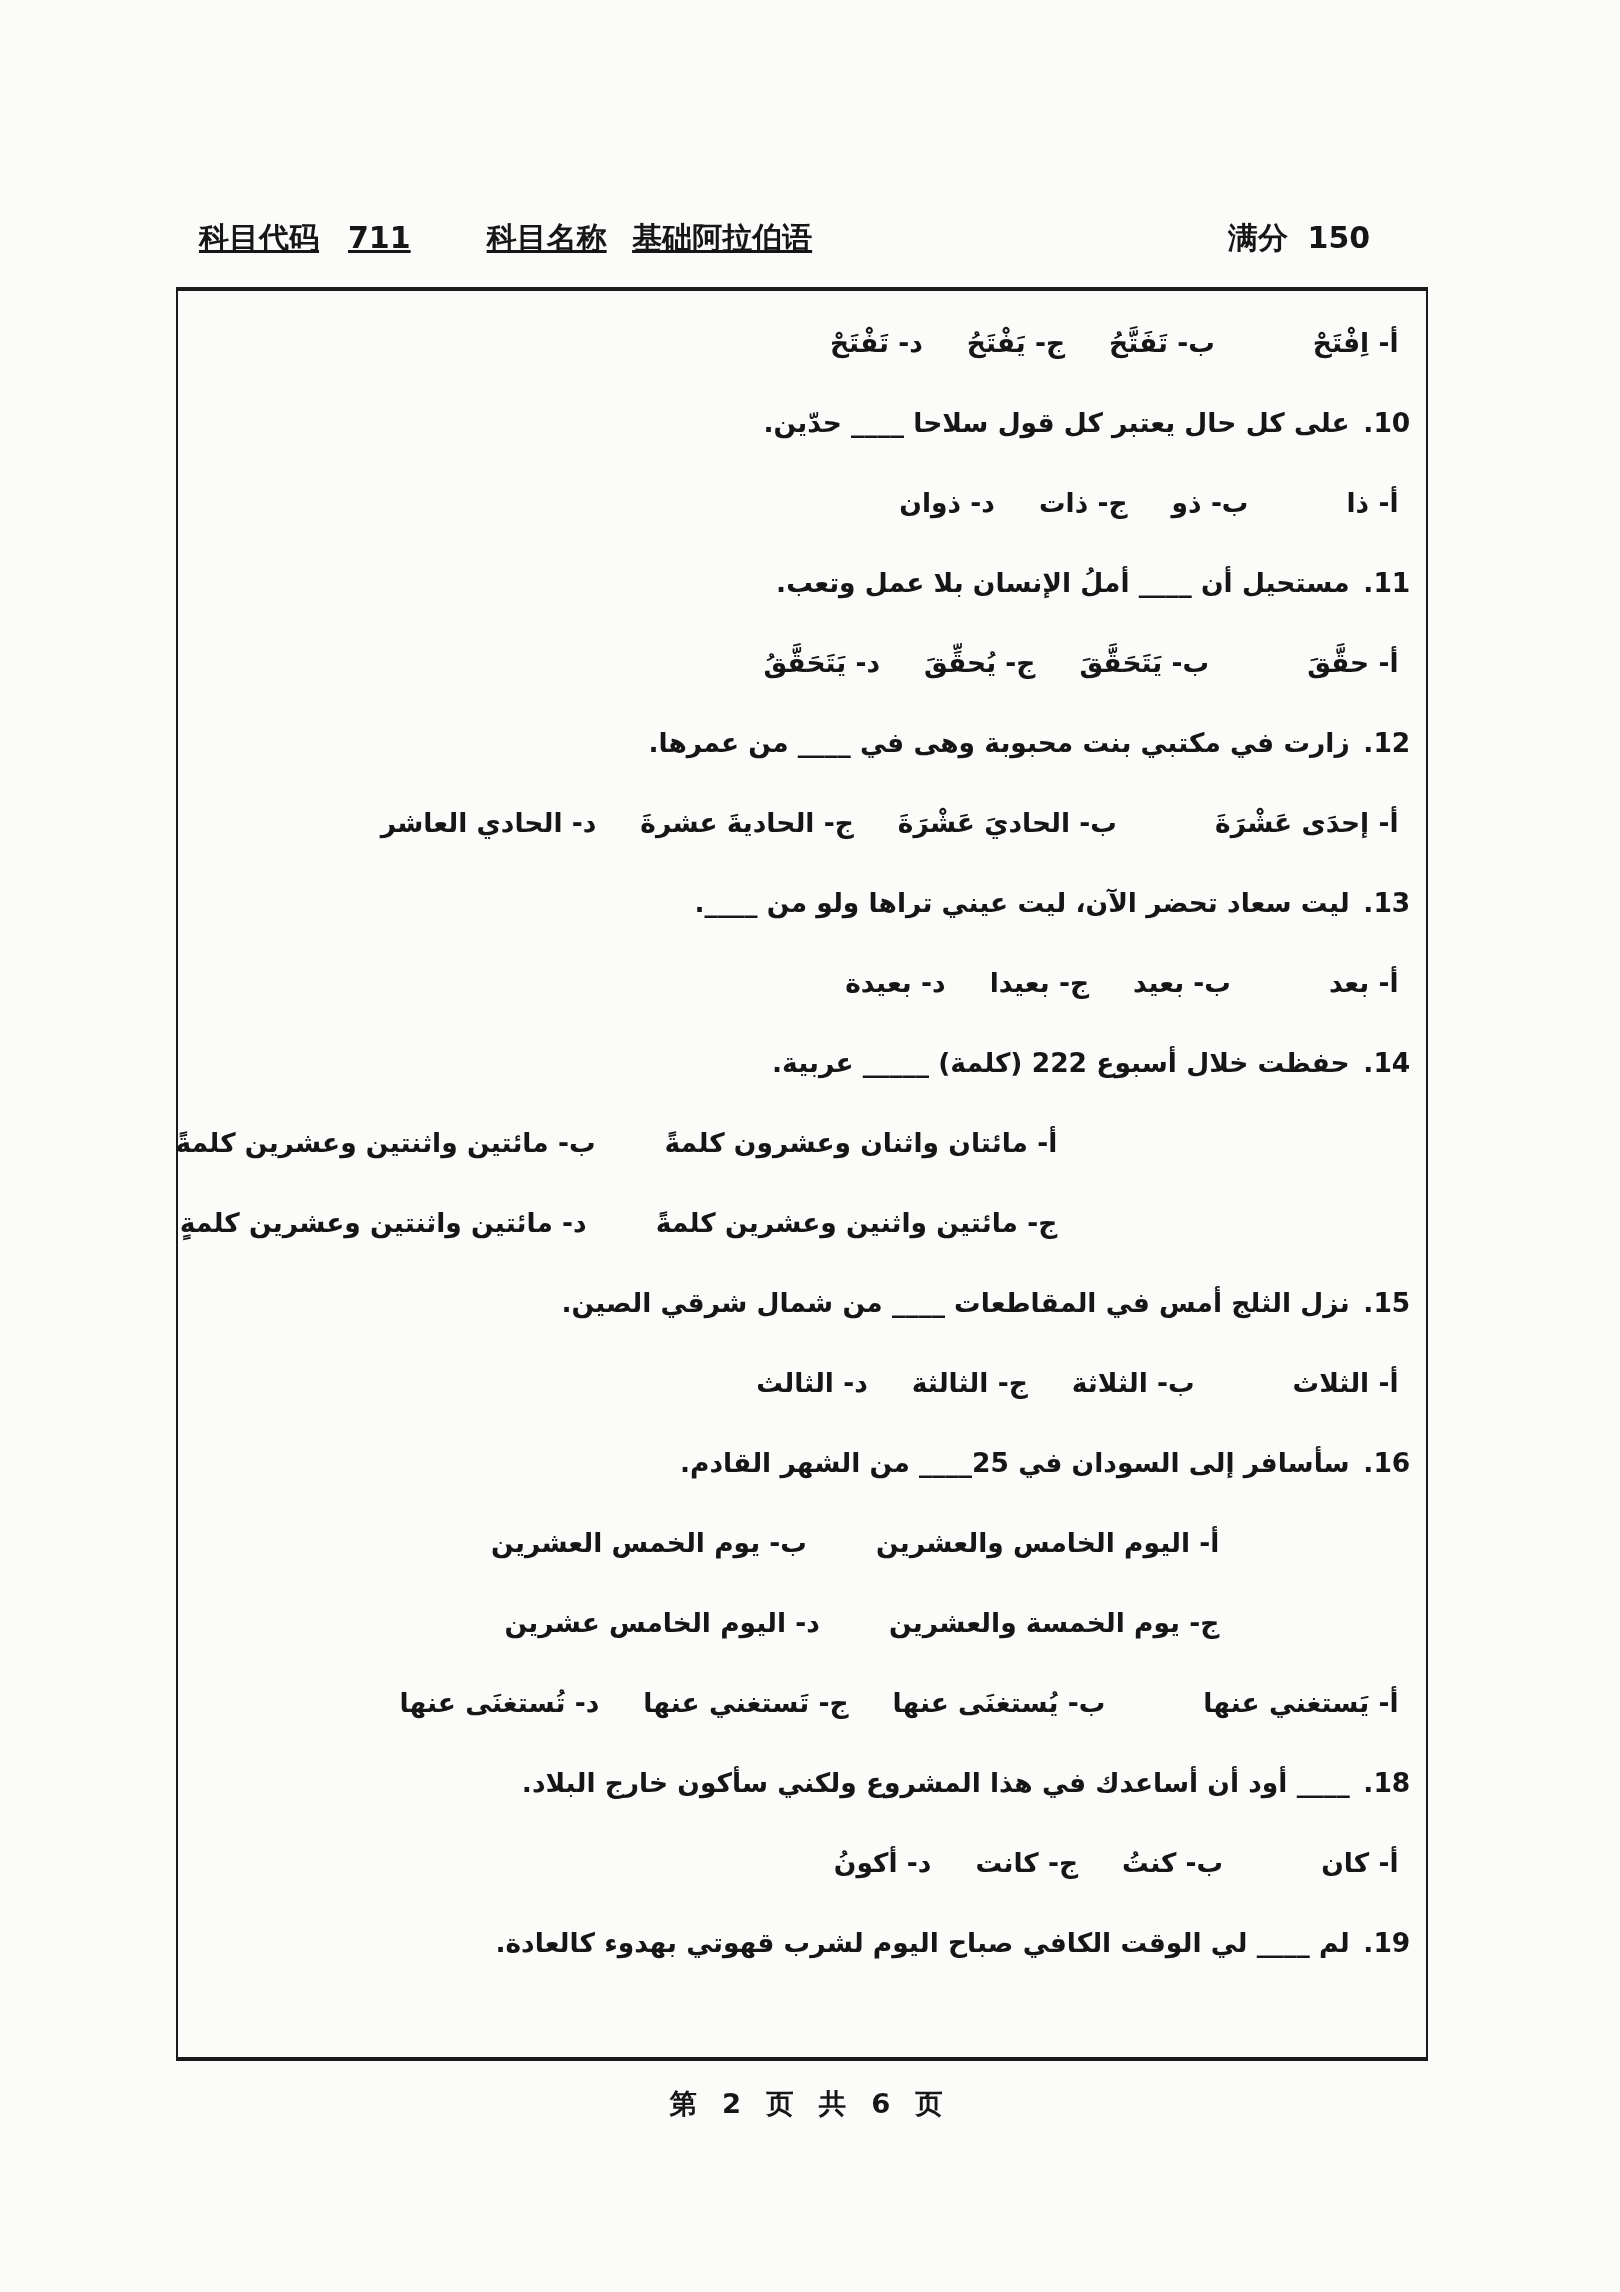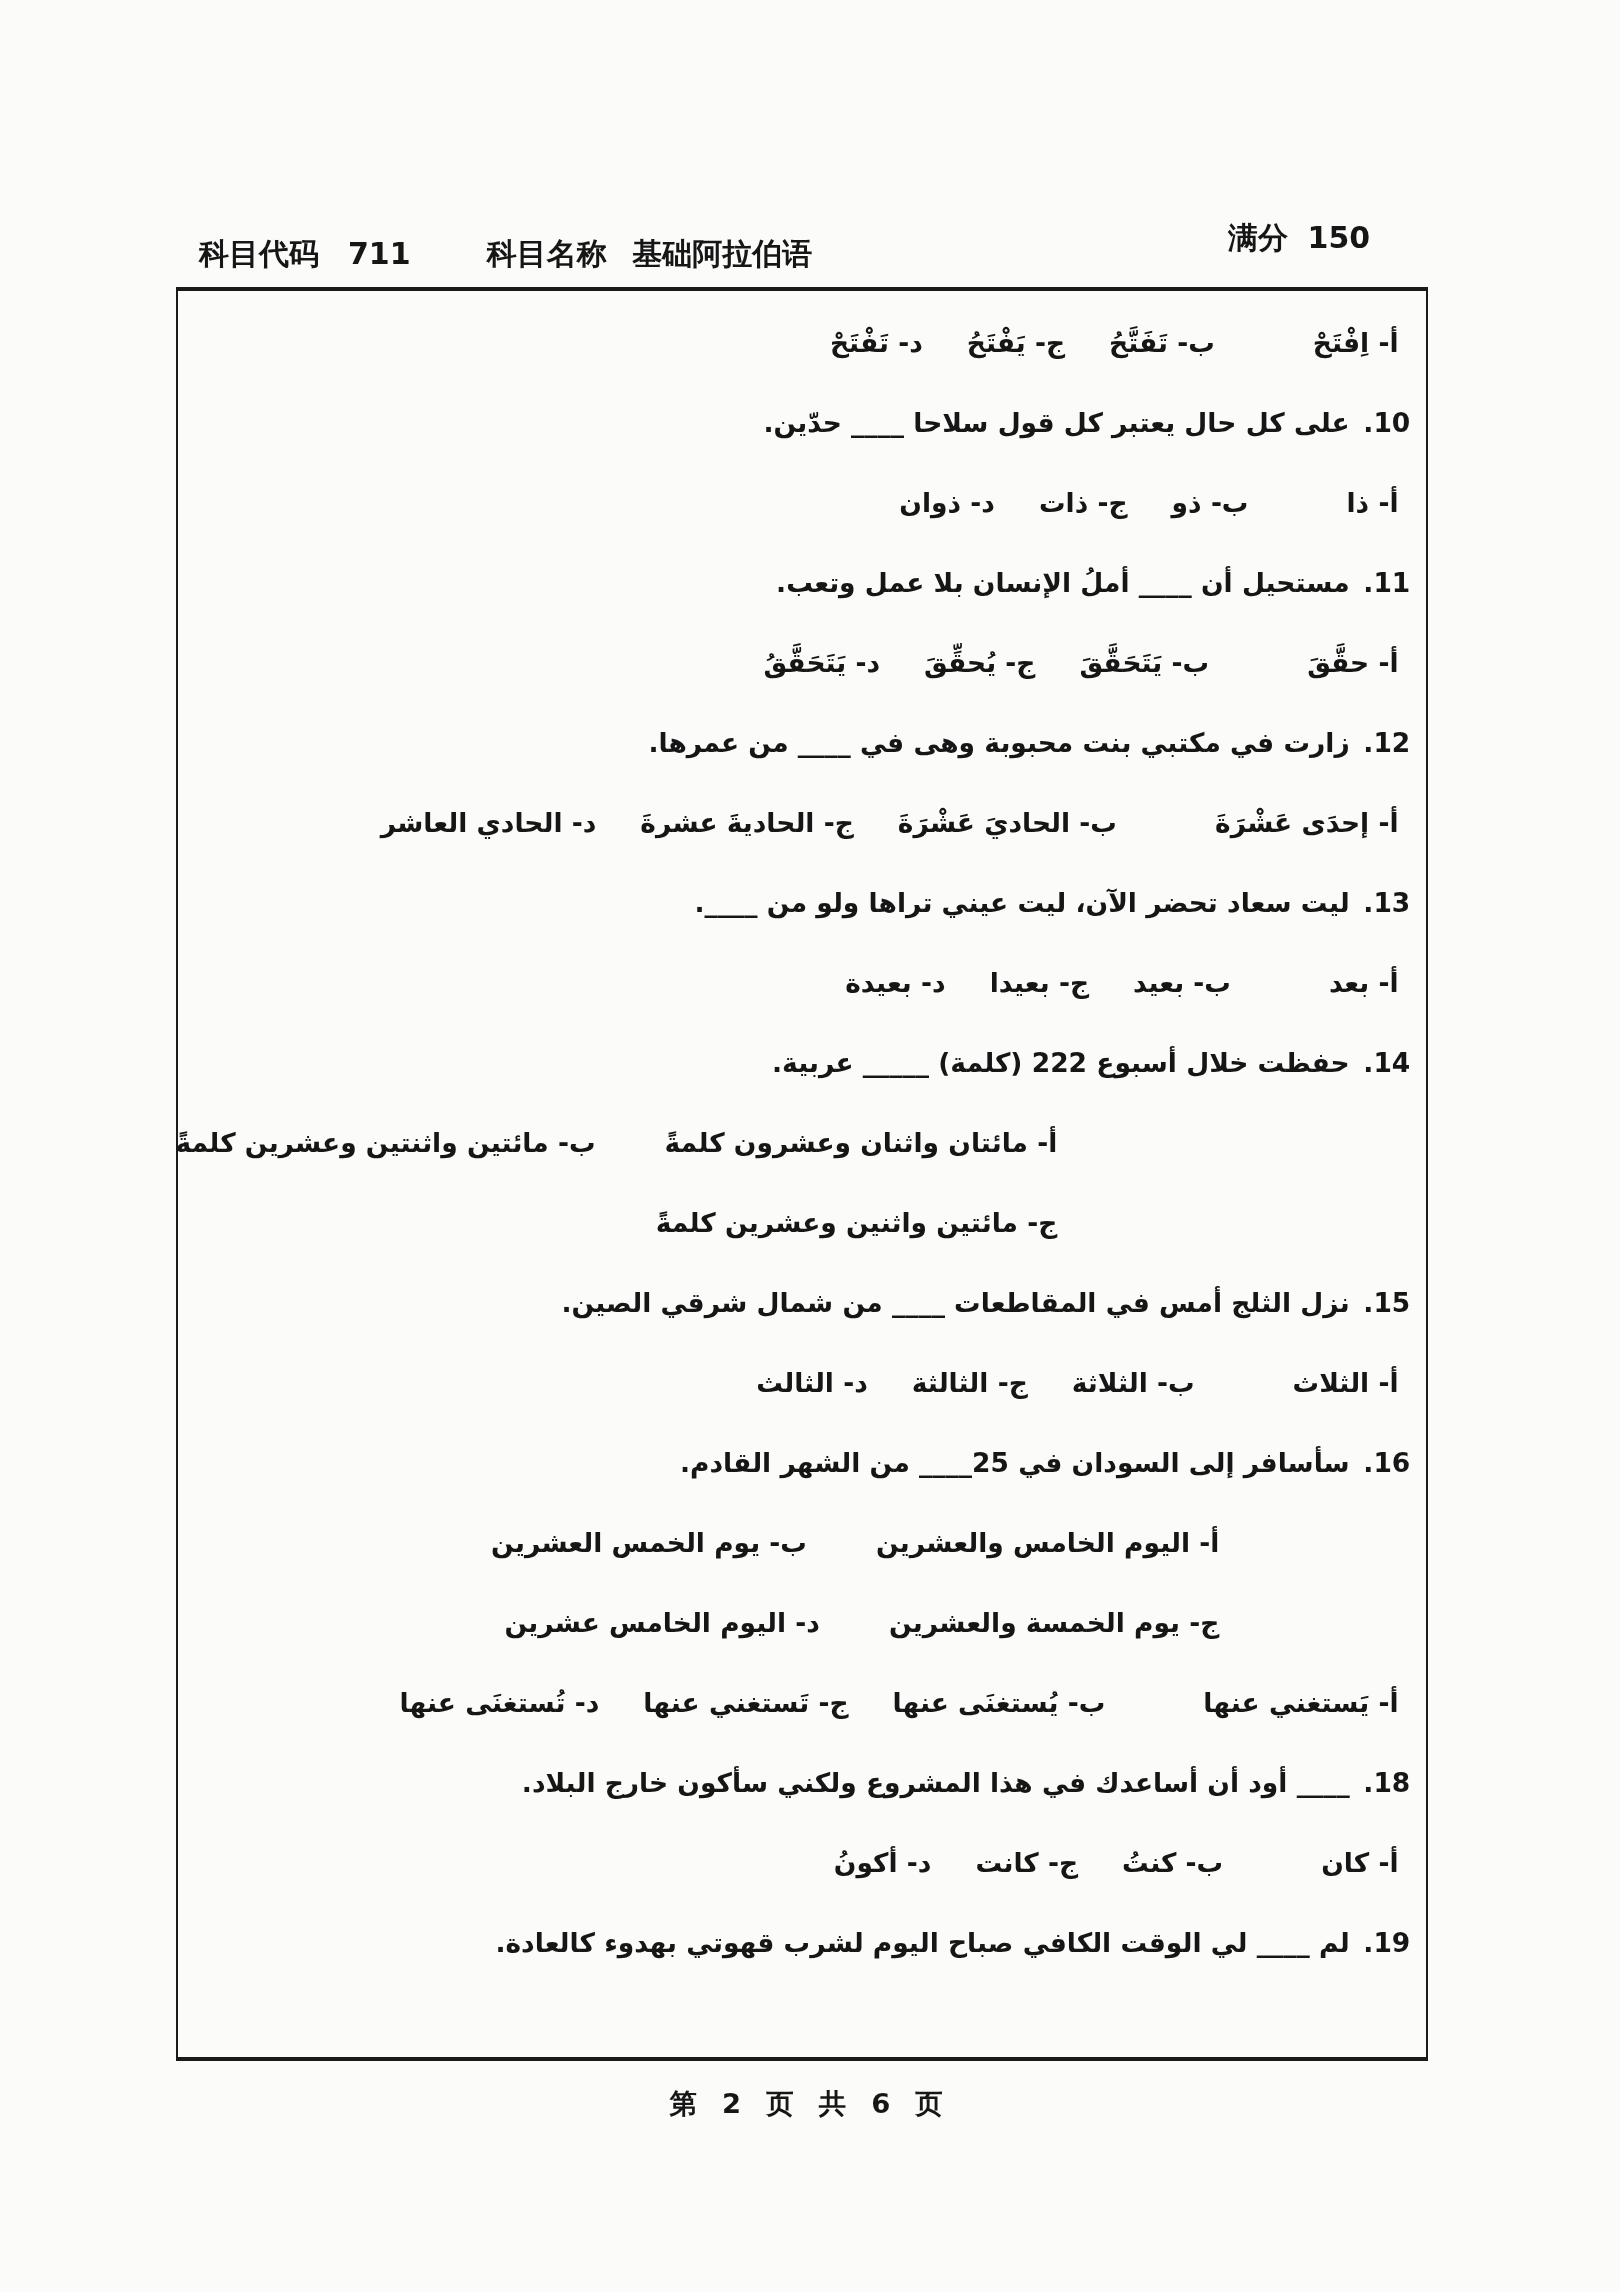--- a/index.html
+++ b/index.html
@@ -6,21 +6,21 @@
   .page{
     position:relative;
     width:1620px;height:2293px;
     background:#fbfbf9;
     font-family:"DejaVu Sans",sans-serif;
     color:#161616;
     overflow:hidden;
   }
   
   .header{position:absolute;top:218px;left:0;width:100%;height:49px;font-size:30px;font-weight:700;}
-  .header-left{position:absolute;left:199px;top:16px;white-space:nowrap;}
+  .header-left{position:absolute;left:199px;top:0;white-space:nowrap;text-decoration:underline;}
   .header-left .code{margin-left:29px;}
   .header-left .name-label{margin-left:76px;}
   .header-left .name{margin-left:25.5px;}
   .header-right{position:absolute;left:1228px;top:0;white-space:nowrap;}
   .header-right .score{margin-left:19.6px;}
   
   .qbox{
     position:absolute;left:176px;top:287px;
     width:1252px;height:1774px;
     box-sizing:border-box;
@@ -118,20 +118,21 @@
 
     <div class="line stem">
       <span class="qnum">14.</span><span class="qtext">حفظت خلال أسبوع 222 (كلمة) _____ عربية.</span>
     </div>
     <div class="line opts opts2 indent-b">
       <span class="opt">أ- مائتان واثنان وعشرون كلمةً</span>
       <span class="opt">ب- مائتين واثنتين وعشرين كلمةً</span>
     </div>
     <div class="line opts opts2 indent-b">
       <span class="opt">ج- مائتين واثنين وعشرين كلمةً</span>
+      <span class="opt">د- مائتين واثنتين وعشرين كلمةٍ</span>
     </div>
 
     <div class="line stem">
       <span class="qnum">15.</span><span class="qtext">نزل الثلج أمس في المقاطعات ____ من شمال شرقي الصين.</span>
     </div>
     <div class="line opts opts4 indent-a">
       <span class="opt">أ- الثلاث</span>
       <span class="opt">ب- الثلاثة</span>
       <span class="opt">ج- الثالثة</span>
       <span class="opt">د- الثالث</span>

